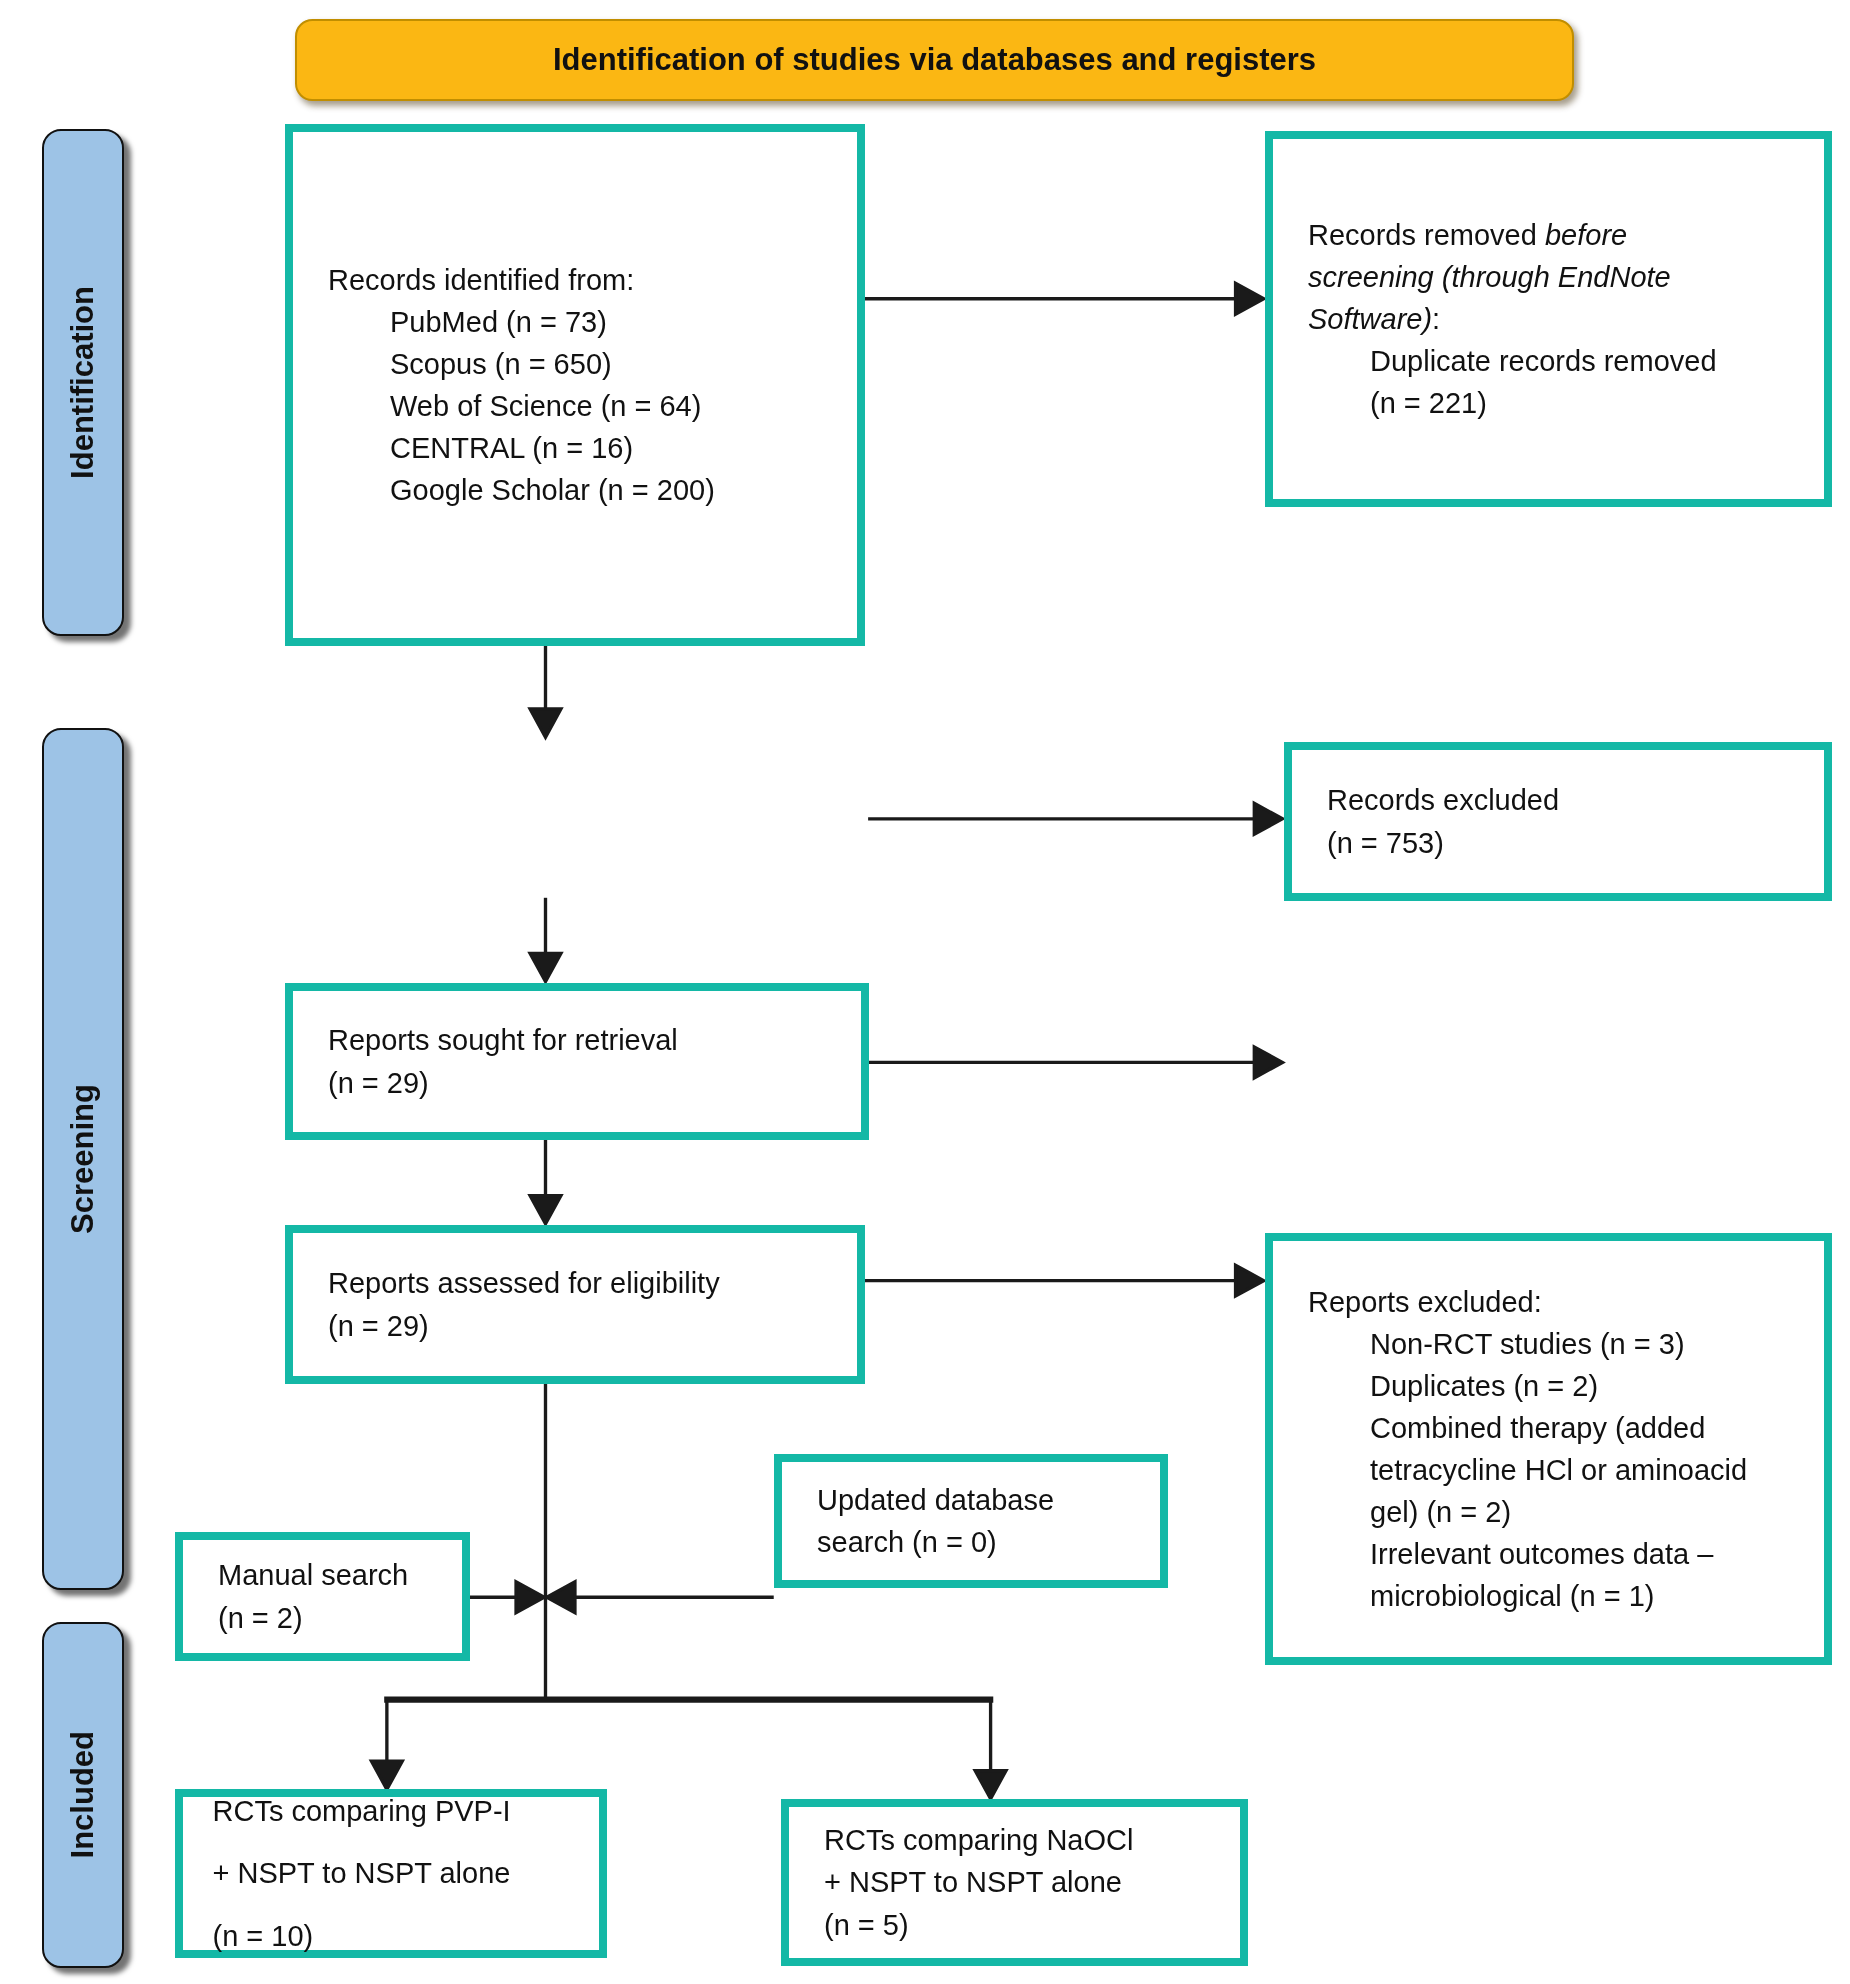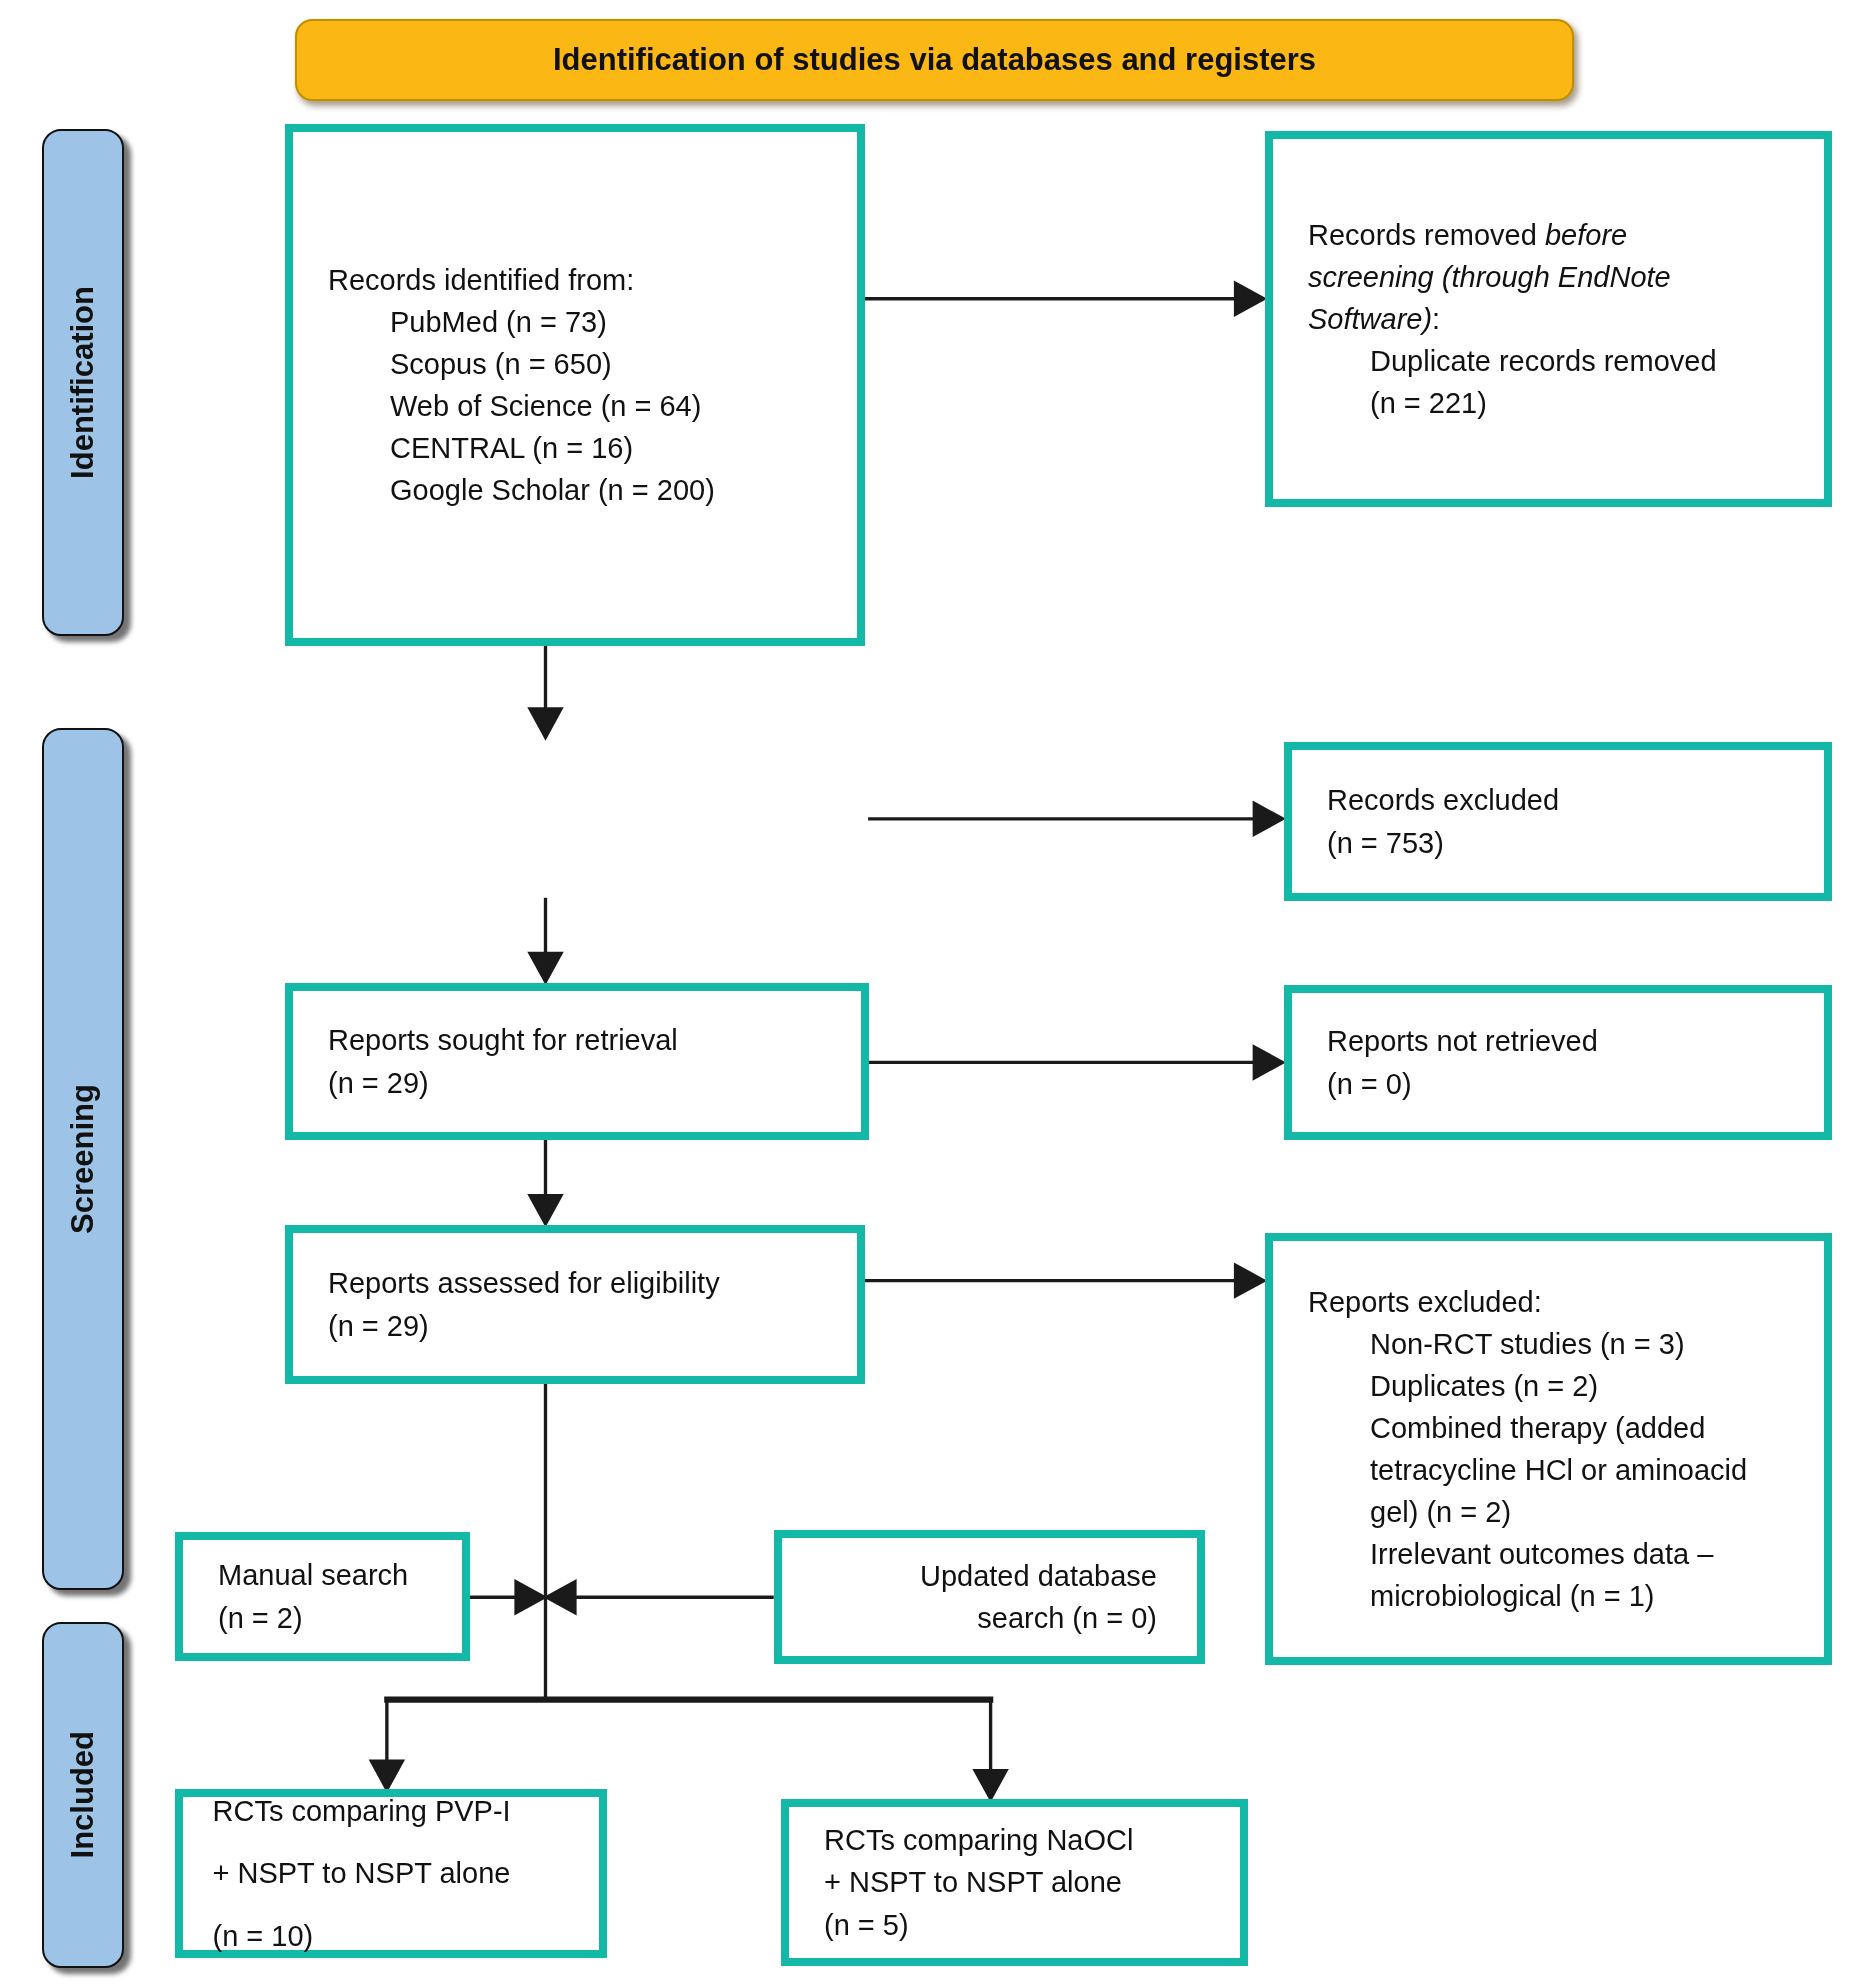--- a/index.html
+++ b/index.html
@@ -142,44 +142,40 @@
   <div class="flowbox" style="left:1284px; top:742px; width:548px; height:159px;">
     <div>Records excluded</div>
     <div>(n = 753)</div>
   </div>
 
   <div class="flowbox" style="left:285px; top:983px; width:584px; height:157px;">
     <div>Reports sought for retrieval</div>
     <div>(n = 29)</div>
   </div>
 
-  <div class="flowbox" style="left:1284px; top:985px; width:548px; height:155px;">
-    <div>Reports not retrieved</div>
-    <div>(n = 0)</div>
-  </div>
 
   <div class="flowbox" style="left:285px; top:1225px; width:580px; height:159px;">
     <div>Reports assessed for eligibility</div>
     <div>(n = 29)</div>
   </div>
 
   <div class="flowbox" style="left:1265px; top:1233px; width:567px; height:432px;">
     <div>Reports excluded:</div>
     <div class="indent">Non-RCT studies (n = 3)</div>
     <div class="indent">Duplicates (n = 2)</div>
     <div class="indent">Combined therapy (added tetracycline HCl or aminoacid gel) (n = 2)</div>
     <div class="indent">Irrelevant outcomes data – microbiological (n = 1)</div>
   </div>
 
   <div class="flowbox" style="left:175px; top:1532px; width:295px; height:129px; padding-left:35px;">
     <div>Manual search</div>
     <div>(n = 2)</div>
   </div>
 
-  <div class="flowbox" style="left:774px; top:1530px; width:431px; height:134px;text-align:right;">
+  <div class="flowbox" style="left:774px; top:1454px; width:394px; height:134px;">
     <div>Updated database</div>
     <div>search (n = 0)</div>
   </div>
 
   <div class="flowbox" style="left:175px; top:1789px; width:432px; height:169px; padding-left:29.5px; padding-right:20px;gap:20px;">
     <div>RCTs comparing PVP-I</div>
     <div>+ NSPT to NSPT alone</div>
     <div>(n = 10)</div>
   </div>
 

